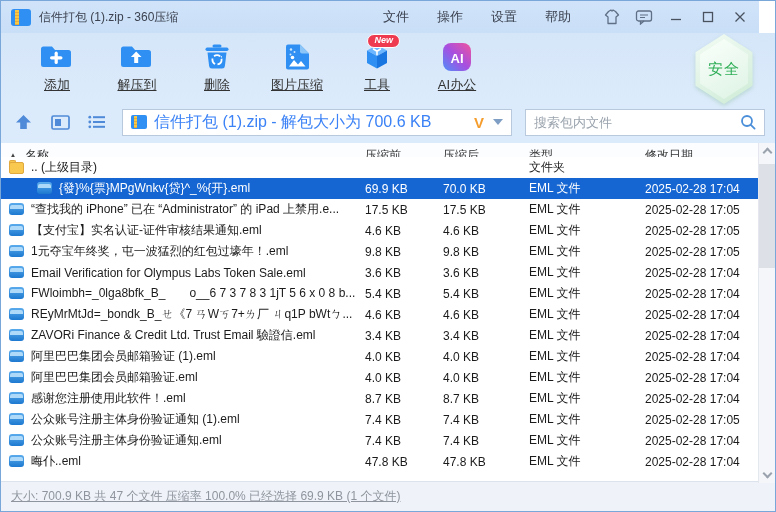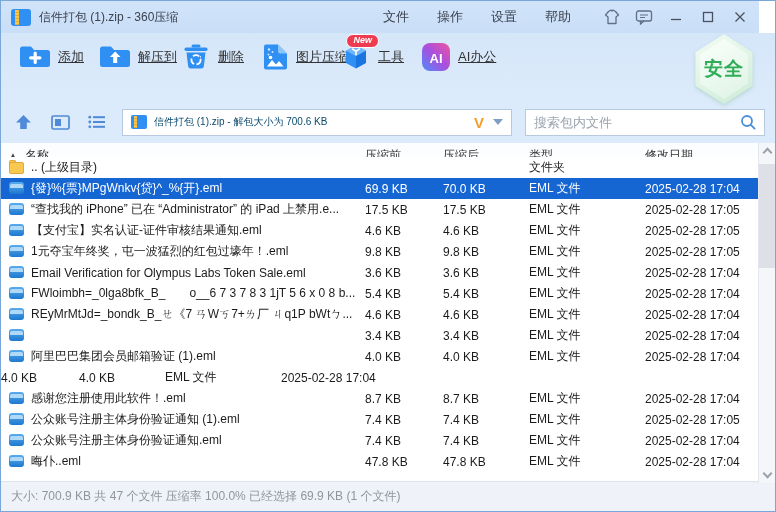--- a/index.html
+++ b/index.html
@@ -25,47 +25,47 @@
   .menu-item { padding:4px 14px; color:#3c4250; font-size:13px; cursor:default; }
   .tb-icons { display:flex; align-items:center; gap:6px; }
   .tb-icon-btn { width:26px; height:22px; display:flex; align-items:center; justify-content:center; }
   .winctl { width:26px; height:22px; display:flex; align-items:center; justify-content:center; }
   
   .toolbar {
     position:absolute; top:32px; left:0; right:0; height:68px;
     background:linear-gradient(#d5e6f9,#dcebfb);
     display:flex; align-items:flex-start; padding:6px 0 0 16px;
   }
-  .tool-btn { width:80px; display:flex; align-items:center; gap:3px;
+  .tool-btn { width:80px; display:flex; flex-direction:column; align-items:center; gap:3px;
     padding-top:2px; position:relative; cursor:default; }
   .tool-btn .ticon { width:38px; height:32px; display:flex; align-items:center; justify-content:center; position:relative; }
   .tool-btn .tlabel { font-size:13px; color:#333; white-space:nowrap;text-decoration:underline; }
   .new-badge { position:absolute; top:-7px; right:-4px; background:#ef3b50; color:#fff;
     font-size:9px; font-style:italic; font-weight:bold; padding:1px 6px 2px; border-radius:9px;
     border:1px solid #fff; line-height:1; }
   
   .shield-wrap { position:absolute; right:20px; top:33px; width:62px; height:70px; z-index:5;
     filter:drop-shadow(0 2px 2px rgba(120,180,140,.35)); }
   .shield-outer { position:absolute; inset:0;
     clip-path:polygon(50% 0,96% 26%,96% 74%,50% 100%,4% 74%,4% 26%);
     background:linear-gradient(150deg,#f4fcf5,#cdebd6); }
   .shield-inner { position:absolute; inset:5px;
     clip-path:polygon(50% 0,96% 26%,96% 74%,50% 100%,4% 74%,4% 26%);
     background:linear-gradient(150deg,#fbfffc,#ddf3e3);
     display:flex; align-items:center; justify-content:center; }
-  .shield-text { color:#2fae57; font-weight:bold; font-size:19px; letter-spacing:1px; }
+  .shield-text { color:#2fae57; font-weight:normal; font-size:15px; letter-spacing:1px; }
   
   .addressrow {
     position:absolute; top:100px; left:0; right:0; height:42px;
     background:#dcebfb; display:flex; align-items:center; padding:0 10px; gap:13px;
   }
   .nav-btn { width:24px; height:24px; display:flex; align-items:center; justify-content:center; }
   .combobox { width:390px; height:27px; background:#fff; border:1px solid #b9c9dd;
     display:flex; align-items:center; padding:0 8px; gap:7px; }
-  .combobox .path-text { flex:1; color:#0c4a6e; font-size:10px; white-space:nowrap; overflow:hidden; }
+  .combobox .path-text { flex:1; color:#3b82f6; font-size:16px; white-space:nowrap; overflow:hidden; }
   .mini-zip { width:16px; height:14px; position:relative; flex:none; }
   .mini-zip .body { position:absolute; inset:0; background:#2f8ff2; border-radius:2px; }
   .mini-zip .zip { position:absolute; left:3px; top:1px; bottom:1px; width:3px;
     background:repeating-linear-gradient(#f7c843 0 2px, #e8a93c 2px 3px); }
   .v-label { color:#f59d2c; font-weight:bold; font-size:15px; line-height:1; }
   .combo-caret { width:0; height:0; border-left:5px solid transparent; border-right:5px solid transparent;
     border-top:6px solid #7f9ec4; margin-left:2px; }
   .searchbox { flex:1; height:27px; background:#fff; border:1px solid #b9c9dd;
     display:flex; align-items:center; padding:0 8px; }
   .searchbox input { flex:1; border:none; outline:none; font-size:13px; color:#333;
@@ -79,41 +79,41 @@
   }
   .col-name  { flex:1; padding-left:8px; display:flex; align-items:center; gap:6px; overflow:hidden; white-space:nowrap; }
   .col-before{ width:78px;  text-align:left; flex:none; }
   .col-after { width:72px;  text-align:left; flex:none; }
   .col-type  { width:128px; padding-left:14px; flex:none; white-space:nowrap; }
   .col-date  { width:132px; padding-left:2px; flex:none; white-space:nowrap; }
   .sort-asc { font-size:8px; color:#444; margin-right:2px; }
   
   .file-list { position:absolute; top:156px; left:0; right:0; height:314px; background:#fff; overflow:hidden; }
   .file-row { height:21px; display:flex; align-items:center; font-size:12px; color:#1b1b1b; cursor:default; }
-  .file-row.selected { background:#1565d2; color:#fff; }
+  .file-row.selected { background:#1565d2; color:#fff;padding-left:28px; }
   .file-row .fname { overflow:hidden; text-overflow:ellipsis; white-space:nowrap; }
   .ficon { width:16px; height:13px; flex:none; position:relative; }
   .ficon.folder .base { position:absolute; inset:1px 1px 0 0; background:#f8c94e; border:1px solid #e0a83d; border-radius:2px; }
   .ficon.folder .tab { position:absolute; left:0; top:-1px; width:7px; height:4px; background:#f8c94e; border:1px solid #e0a83d; border-bottom:none; border-radius:2px 2px 0 0; }
   .ficon.eml .base { position:absolute; inset:0 1px 1px 0; background:linear-gradient(#5aabec,#1d79d0); border-radius:3px; }
   .ficon.eml .band { position:absolute; left:1px; right:2px; top:2px; height:4px; background:#aed9f8; border-radius:2px 2px 0 0; }
   
   .scrollbar { position:absolute; top:142px; right:0; width:17px; height:340px;
     background:#f4f6f9; border-left:1px solid #e4e8ee; z-index:6;
     display:flex; flex-direction:column; align-items:center; }
   .chev { width:7px; height:7px; border-left:2px solid #9aa2ad; border-top:2px solid #9aa2ad; }
   .scroll-up   { margin-top:6px; transform:rotate(45deg); }
   .scroll-down { margin-bottom:6px; transform:rotate(225deg); }
   .scroll-thumb { width:100%; height:104px; background:#dde1e7; margin-top:8px; }
   .scroll-track-fill { flex:1; }
   
   .statusbar {
     position:absolute; left:0; right:0; bottom:0; height:30px;
     background:#eff3f9; border-top:1px solid #dde3ec;
-    display:flex; align-items:center; padding:0 10px; color:#8f959e; font-size:12px;
+    display:flex; align-items:center; padding:0 10px; color:#8f959e; font-size:12px;text-decoration:underline;
   }
 </style>
 </head>
 <body>
 
 <div id="window">
 
   <div class="titlebar">
     <div class="app-icon">
       <div class="body"></div>
@@ -414,20 +414,21 @@
       <div class="col-type">EML 文件</div>
       <div class="col-date">2025-02-28 17:04</div>
     </div>
 
     <div class="file-row">
       <div class="col-name">
         <span class="ficon eml">
             <span class="base"></span>
             <span class="band"></span>
           </span>
+        <span class="fname">ZAVORi Finance &amp; Credit Ltd. Trust Email 驗證信.eml</span>
       </div>
       <div class="col-before">3.4 KB</div>
       <div class="col-after">3.4 KB</div>
       <div class="col-type">EML 文件</div>
       <div class="col-date">2025-02-28 17:04</div>
     </div>
 
     <div class="file-row">
       <div class="col-name">
         <span class="ficon eml">
@@ -436,20 +437,27 @@
           </span>
         <span class="fname">阿里巴巴集团会员邮箱验证 (1).eml</span>
       </div>
       <div class="col-before">4.0 KB</div>
       <div class="col-after">4.0 KB</div>
       <div class="col-type">EML 文件</div>
       <div class="col-date">2025-02-28 17:04</div>
     </div>
 
     <div class="file-row">
+      <div class="col-name">
+        <span class="ficon eml">
+            <span class="base"></span>
+            <span class="band"></span>
+          </span>
+        <span class="fname">阿里巴巴集团会员邮箱验证.eml</span>
+      </div>
       <div class="col-before">4.0 KB</div>
       <div class="col-after">4.0 KB</div>
       <div class="col-type">EML 文件</div>
       <div class="col-date">2025-02-28 17:04</div>
     </div>
 
     <div class="file-row">
       <div class="col-name">
         <span class="ficon eml">
             <span class="base"></span>

